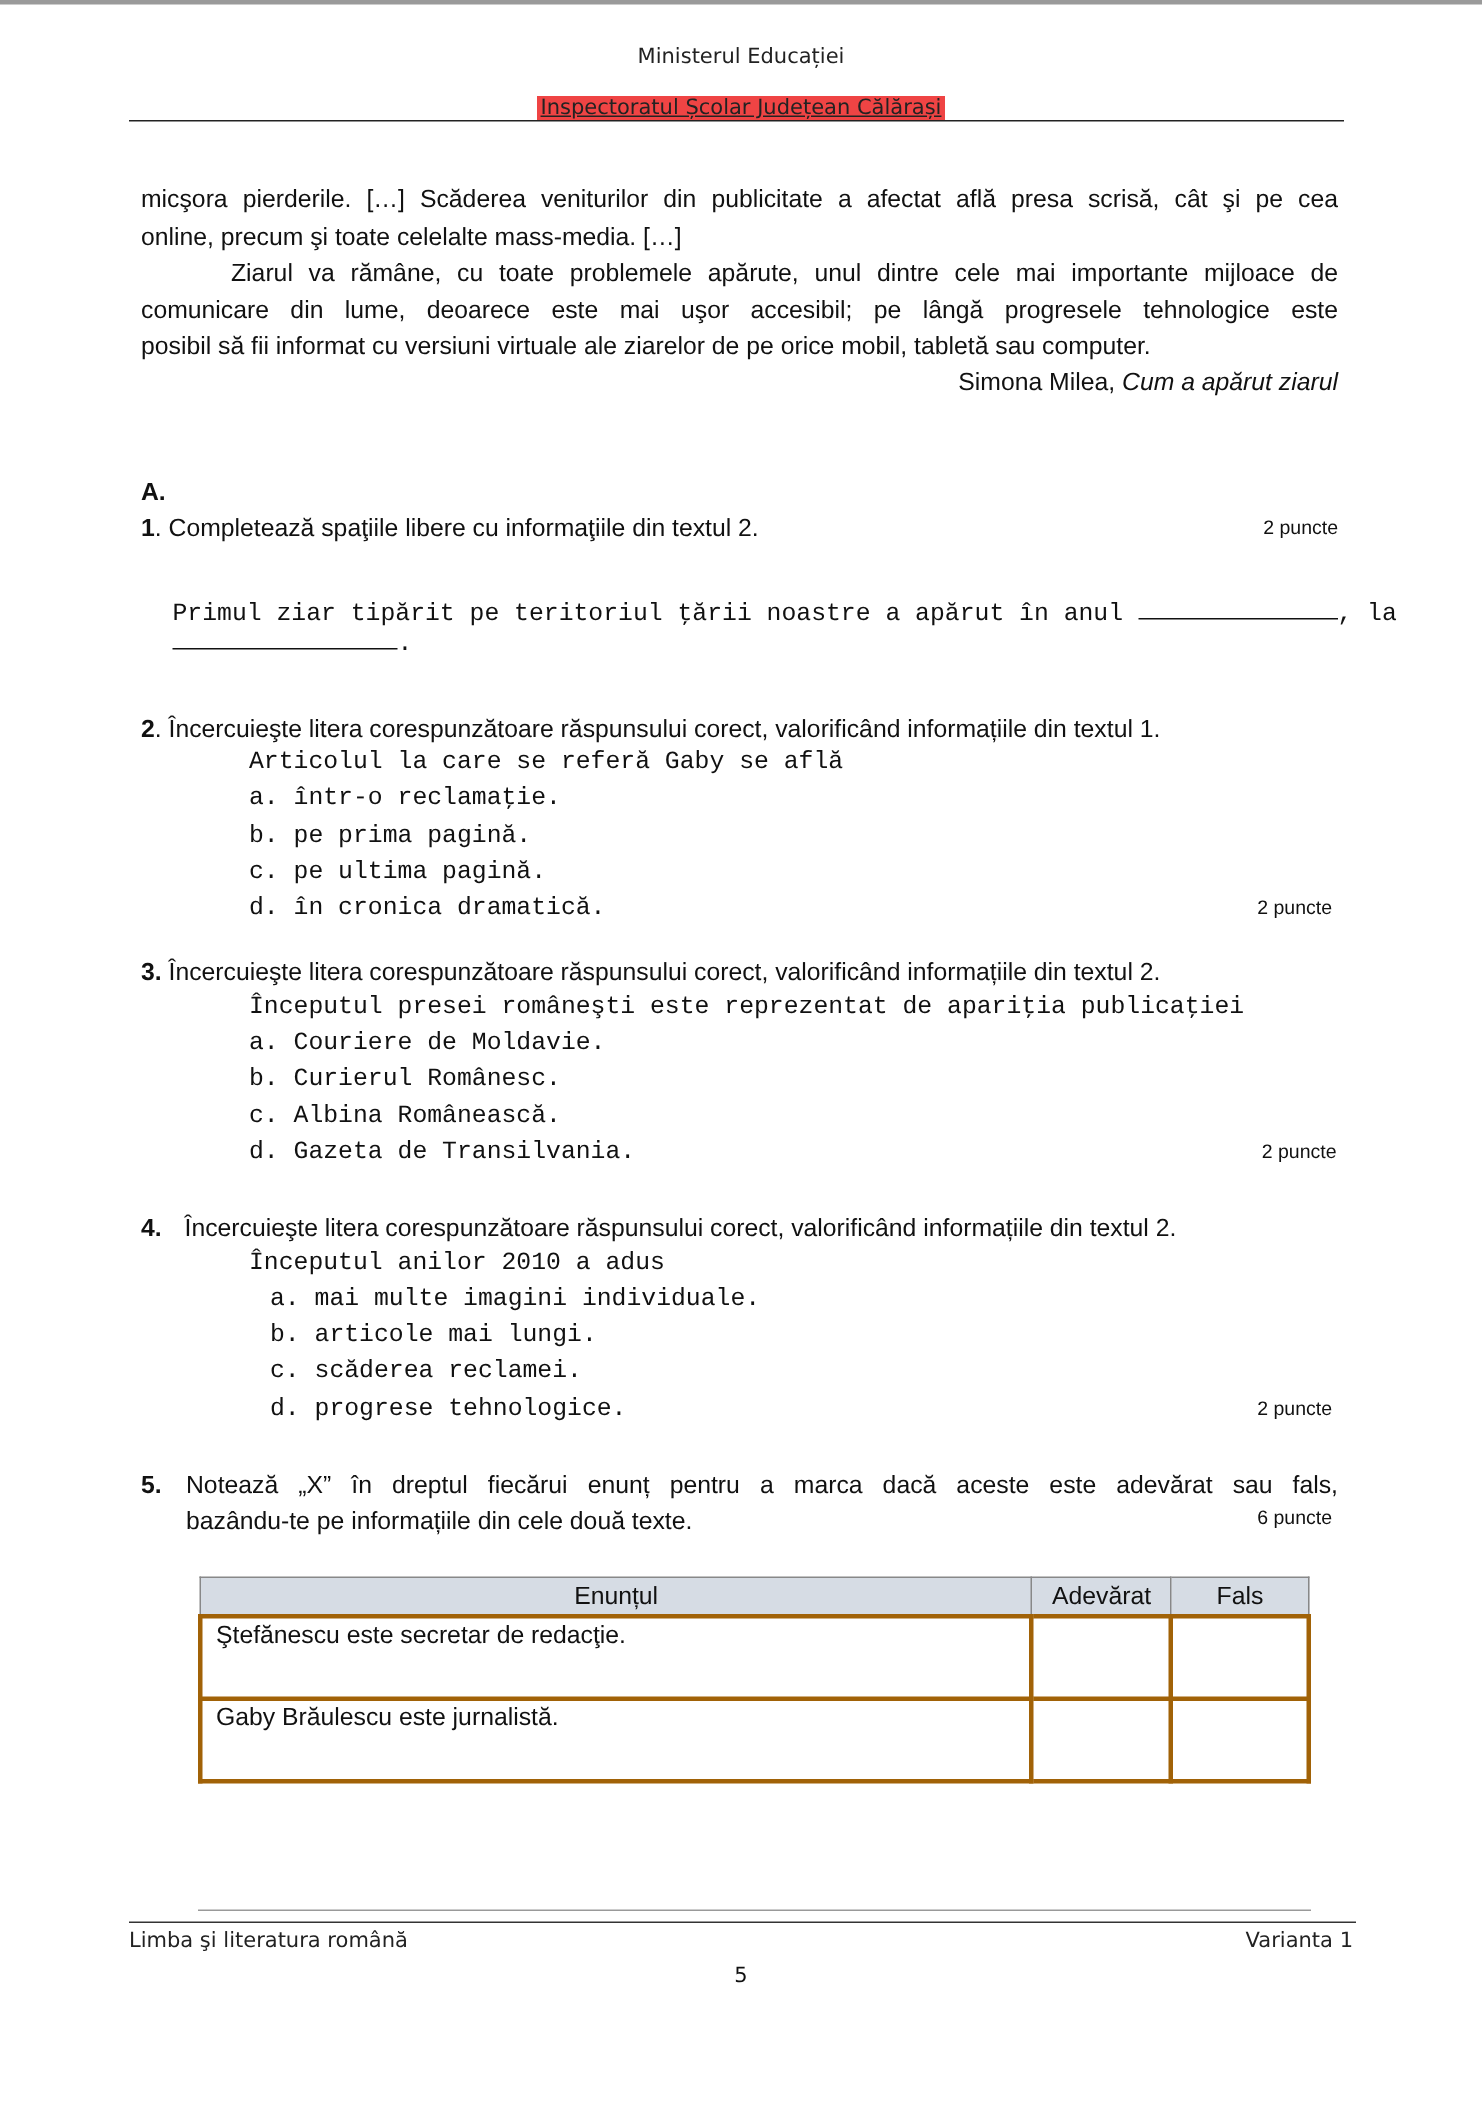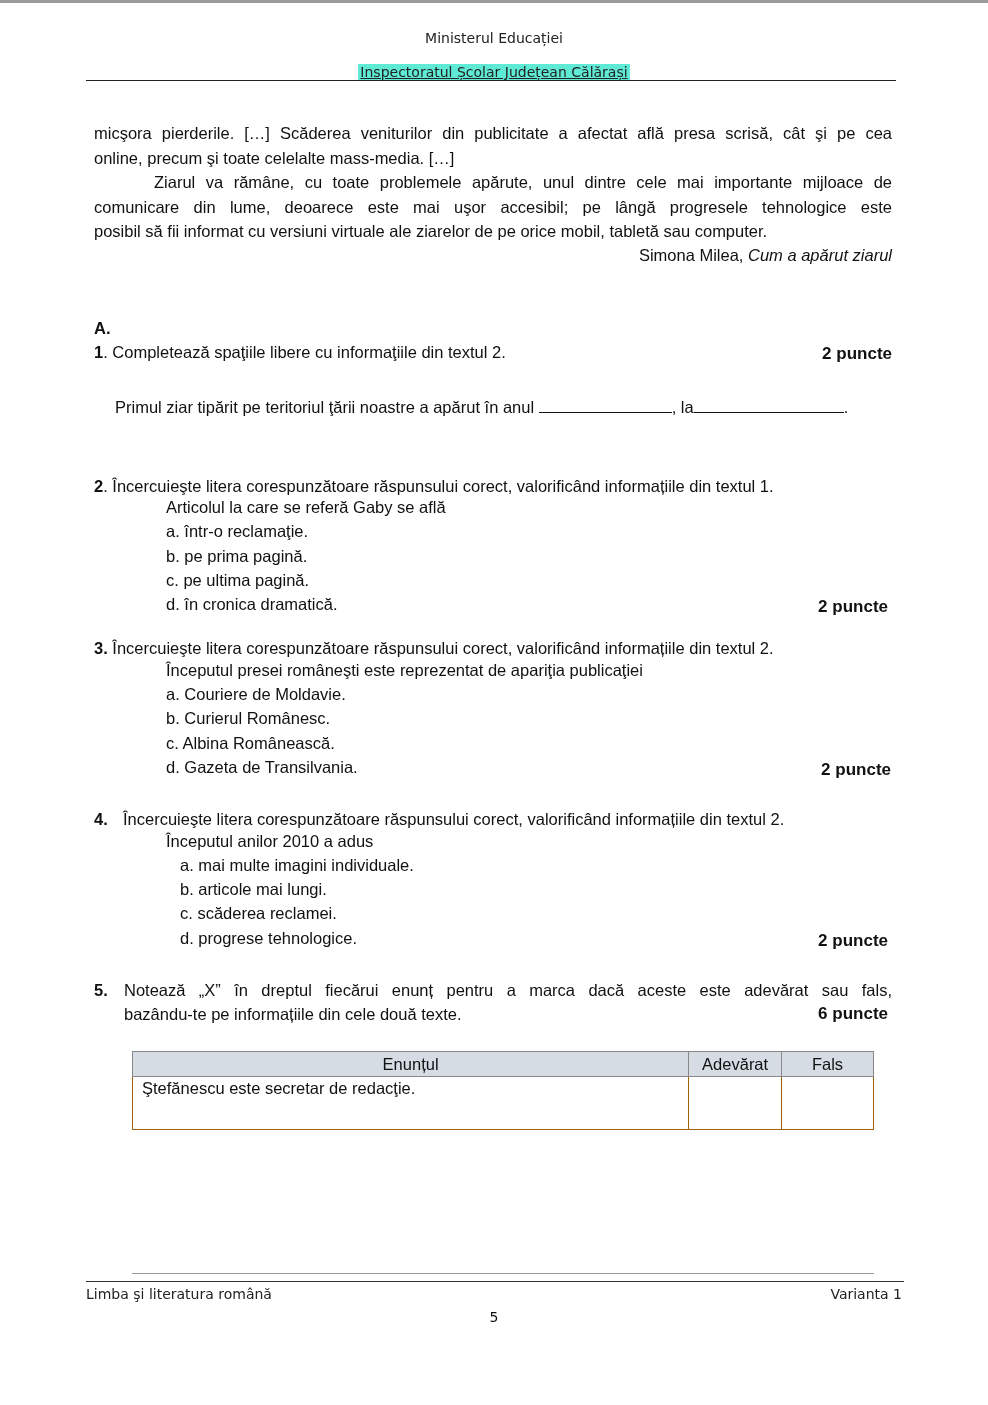--- a/index.html
+++ b/index.html
@@ -5,31 +5,31 @@
   html, body { margin: 0; padding: 0; }
   body {
     width: 988px; height: 1405px; background: #ffffff; position: relative;
     font-family: "Liberation Sans", sans-serif; color: #111; overflow: hidden;
   }
   .topbar { position: absolute; left: 0; top: 0; width: 988px; height: 3px; background: #9a9a9a; }
   .hdr { position: absolute; left: 0; width: 988px; text-align: center; font-family: "DejaVu Sans", sans-serif; font-size: 14px; color: #222; }
   .hdr1 { top: 30px; }
   .hdr2 { top: 64px; }
   .hdr-rule { position: absolute; left: 86px; width: 810px; top: 80px; height: 1px; background: #222; }
-  .hdr2 span { background: #5eead4; padding: 0 2px; text-decoration: underline; }
+  .hdr2 span { background: #ef4444; padding: 0 2px; text-decoration: underline; }
   .p { position: absolute; left: 94px; width: 798px; font-size: 16.5px; line-height: 24.4px; }
   .just { text-align: justify; text-align-last: justify; }
   .right { text-align: right; }
   .b { font-weight: bold; }
-  .pts { position: absolute; font-size: 17px; font-weight: bold; }
-  .line { position: absolute; font-size: 16.5px; }
+  .pts { position: absolute; font-size: 13px; font-weight: normal; }
+  .line { position: absolute; font-size: 16.5px; font-family: Liberation Mono, monospace; }
   .blank { display: inline-block; border-bottom: 1px solid #111; height: 14px; vertical-align: baseline; }
   table.tf { position: absolute; left: 132px; top: 1051px; width: 742px; border-collapse: collapse; font-size: 16.5px; }
   table.tf th { background: #d6dce4; font-weight: normal; height: 24px; border: 1px solid #888; text-align: center; padding: 0; }
-  table.tf td { border: 1px solid #a16207; height: 48px; vertical-align: top; padding: 2px 9px; }
+  table.tf td { border: 3px solid #a16207; height: 48px; vertical-align: top; padding: 2px 9px; }
   .faint-rule { position: absolute; left: 132px; top: 1273px; width: 742px; height: 1px; background: #999; }
   .foot-rule { position: absolute; left: 86px; top: 1281px; width: 818px; height: 1px; background: #333; }
   .foot { position: absolute; top: 1286px; font-family: "DejaVu Sans", sans-serif; font-size: 14px; color: #222; }
   .pgnum { position: absolute; left: 0; width: 988px; top: 1309px; text-align: center; font-family: "DejaVu Sans", sans-serif; font-size: 14px; }
 </style>
 </head>
 <body>
 
 <div class="topbar"></div>
 
@@ -95,20 +95,25 @@
       <th>Adevărat</th>
       <th>Fals</th>
     </tr>
   </thead>
   <tbody>
     <tr>
       <td>Ştefănescu este secretar de redacţie.</td>
       <td></td>
       <td></td>
     </tr>
+    <tr>
+      <td>Gaby Brăulescu este jurnalistă.</td>
+      <td></td>
+      <td></td>
+    </tr>
   </tbody>
 </table>
 
 <div class="faint-rule"></div>
 <div class="foot-rule"></div>
 <div class="foot" style="left:86px;">Limba şi literatura română</div>
 <div class="foot" style="right:86px;">Varianta 1</div>
 <div class="pgnum">5</div>
 
 </body></html>

